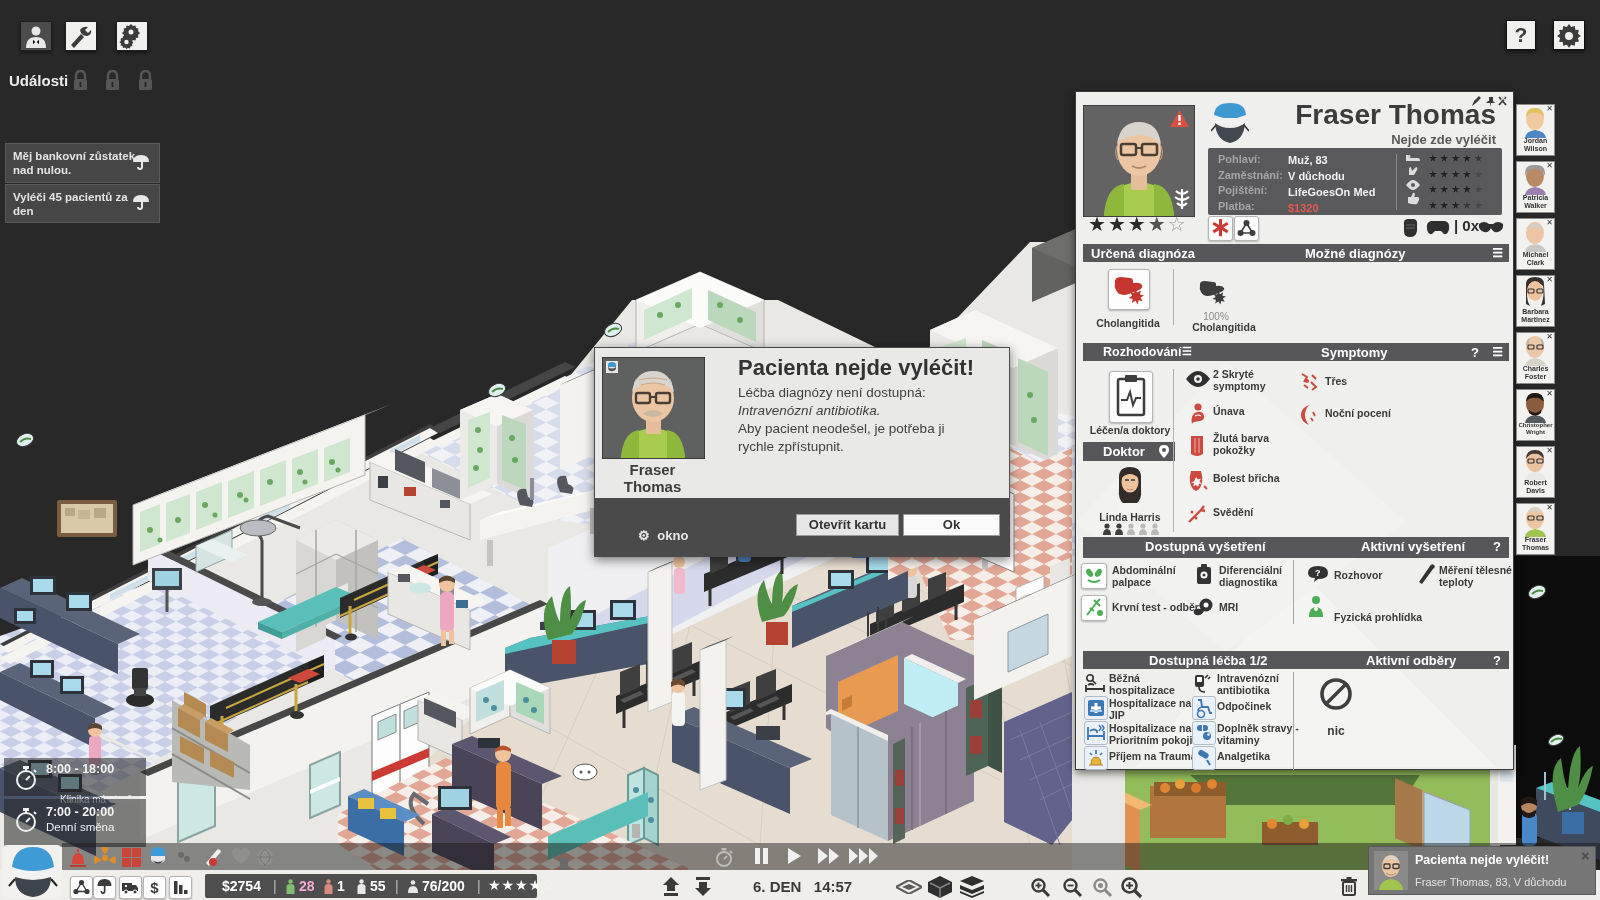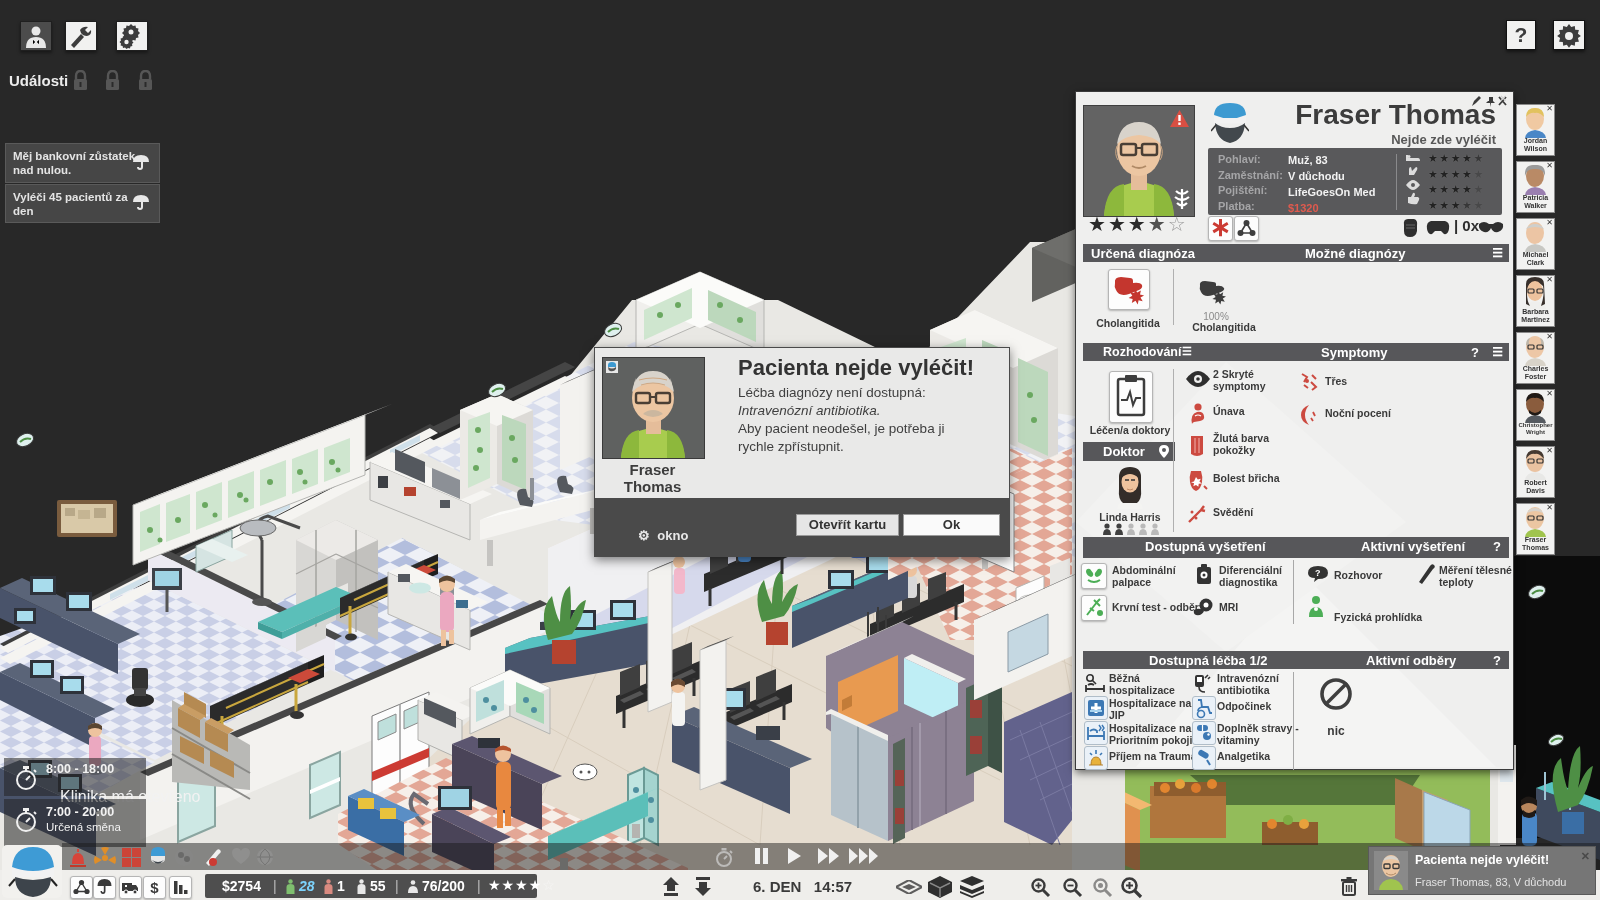--- a/index.html
+++ b/index.html
@@ -1339,33 +1339,33 @@
 
 <div class="abs" style="left:4px;top:758px;width:142px;height:38px;background:rgba(35,35,35,.55);">
   <svg class="abs" style="left:10px;top:7px" width="24" height="26" viewBox="0 0 24 26">
         <circle cx="12" cy="15" r="9" fill="none" stroke="#f0f0f0" stroke-width="2"></circle>
         <rect x="9" y="1" width="6" height="3" fill="#f0f0f0"></rect>
         <line x1="12" y1="4" x2="12" y2="7" stroke="#f0f0f0" stroke-width="2"></line>
         <line x1="12" y1="15" x2="16" y2="11" stroke="#f0f0f0" stroke-width="2"></line>
         <line x1="20" y1="5" x2="22" y2="7" stroke="#f0f0f0" stroke-width="2"></line>
       </svg>
   <div class="abs" style="left:42px;top:4px;color:#f2f2f2;font-weight:bold;font-size:12.5px;">8:00 - 18:00</div>
-  <div class="abs" style="left:42px;top:30px;color:#f2f2f2;font-size:16px;white-space:nowrap;padding-left:14px;">Klinika má otevřeno</div>
+  <div class="abs" style="left:42px;top:36px;color:#f2f2f2;font-size:10px;white-space:nowrap;padding-left:14px;">Klinika má otevřeno</div>
 </div>
 
 <div class="abs" style="left:4px;top:799px;width:142px;height:48px;background:rgba(35,35,35,.55);">
   <svg class="abs" style="left:10px;top:8px" width="24" height="26" viewBox="0 0 24 26">
         <circle cx="12" cy="15" r="9" fill="none" stroke="#f0f0f0" stroke-width="2"></circle>
         <rect x="9" y="1" width="6" height="3" fill="#f0f0f0"></rect>
         <line x1="12" y1="4" x2="12" y2="7" stroke="#f0f0f0" stroke-width="2"></line>
         <line x1="12" y1="15" x2="16" y2="11" stroke="#f0f0f0" stroke-width="2"></line>
         <line x1="20" y1="5" x2="22" y2="7" stroke="#f0f0f0" stroke-width="2"></line>
       </svg>
   <div class="abs" style="left:42px;top:6px;color:#f2f2f2;font-weight:bold;font-size:12.5px;">7:00 - 20:00</div>
-  <div class="abs" style="left:42px;top:22px;color:#f2f2f2;font-size:11.5px;white-space:nowrap;">Určená směna</div>
+  <div class="abs" style="left:42px;top:22px;color:#f2f2f2;font-size:11.5px;white-space:nowrap;">Denní směna</div>
 </div>
 
 <div class="abs" style="left:62px;top:843px;width:1538px;height:27px;background:rgba(25,25,25,.48);"></div>
 
 <div class="abs" style="left:0;top:870px;width:1600px;height:30px;background:#efeeeb;"></div>
 
 <div class="abs" style="left:2px;top:845px;width:60px;height:53px;background:#f2f1ee;border-radius:5px;"></div>
 
 <svg class="abs" style="left:8px;top:845px" width="50" height="53" viewBox="0 0 50 53">
   <path d="M25 2 Q44 2 46 22 L46 28 L4 28 L4 22 Q6 2 25 2Z" fill="#3e9bd5"></path>
@@ -1448,21 +1448,21 @@
       </svg>
 </div>
 
 <div class="abs" style="left:205px;top:874px;width:332px;height:24px;background:#4e4e4e;border-radius:2px;">
   <span class="abs" style="left:17px;top:4px;color:#fff;font-weight:bold;font-size:14px;">$2754</span>
   <span class="abs" style="left:68px;top:4px;color:#bbb;font-size:14px;">|</span>
   <svg class="abs" style="left:80px;top:5px" width="11" height="15" viewBox="0 0 11 15">
         <circle cx="5.5" cy="2.5" r="2.2" fill="#7fbf6f"></circle>
         <path d="M1.5 15 L1.5 8 Q1.5 5 5.5 5 Q9.5 5 9.5 8 L9.5 15 M5.5 9 L5.5 15" fill="#7fbf6f"></path>
       </svg>
-  <span class="abs" style="left:94px;top:4px;color:#7dd3fc;font-weight:bold;font-size:14px;font-style:italic;">28</span>
+  <span class="abs" style="left:94px;top:4px;color:#f9a8d4;font-weight:bold;font-size:14px;">28</span>
   <svg class="abs" style="left:118px;top:5px" width="11" height="15" viewBox="0 0 11 15">
         <circle cx="5.5" cy="2.5" r="2.2" fill="#d98a80"></circle>
         <path d="M1.5 15 L1.5 8 Q1.5 5 5.5 5 Q9.5 5 9.5 8 L9.5 15 M5.5 9 L5.5 15" fill="#d98a80"></path>
       </svg>
   <span class="abs" style="left:132px;top:4px;color:#fff;font-weight:bold;font-size:14px;">1</span>
   <svg class="abs" style="left:151px;top:5px" width="11" height="15" viewBox="0 0 11 15">
         <circle cx="5.5" cy="2.5" r="2.2" fill="#e8e8e8"></circle>
         <path d="M1.5 15 L1.5 8 Q1.5 5 5.5 5 Q9.5 5 9.5 8 L9.5 15 M5.5 9 L5.5 15" fill="#e8e8e8"></path>
       </svg>
   <span class="abs" style="left:165px;top:4px;color:#fff;font-weight:bold;font-size:14px;">55</span>

